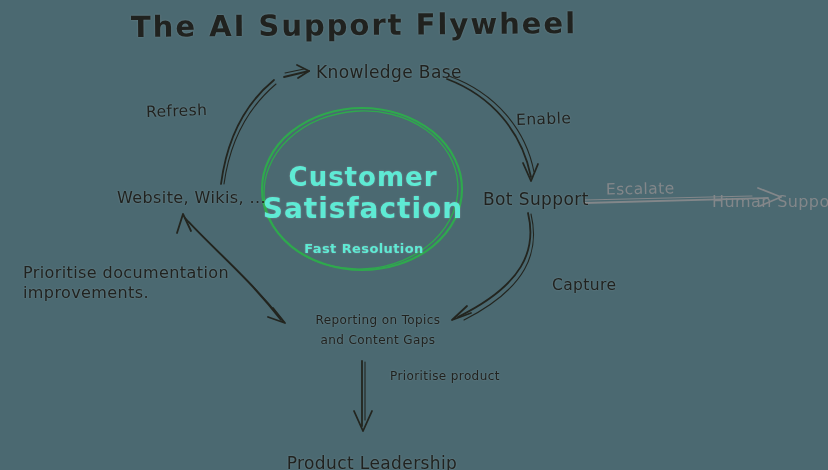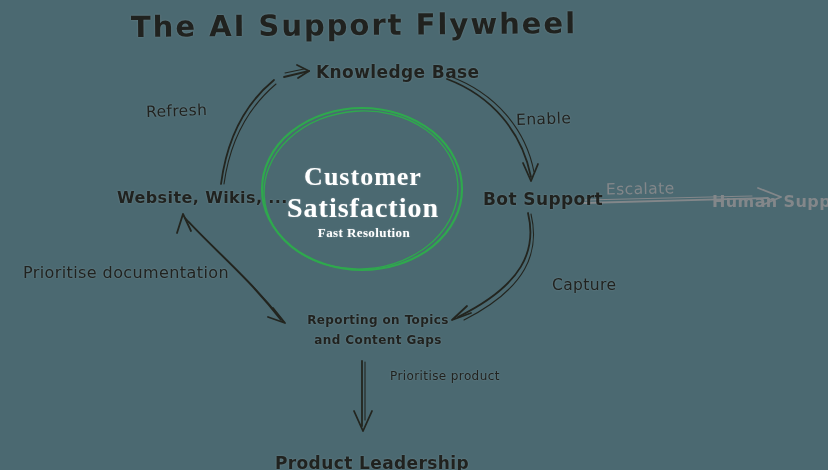--- a/index.html
+++ b/index.html
@@ -13,23 +13,23 @@
   .stage svg{position:absolute;left:0;top:0;}
   .lbl{
     position:absolute;
     color:#20221f;
     white-space:nowrap;
     text-shadow:0 0 2px rgba(255,255,255,0.22);
     letter-spacing:0.4px;
   }
   .ctr{transform:translateX(-50%);text-align:center;}
   .title{font-size:29px;font-weight:bold;letter-spacing:2px;transform:translateX(-50%) rotate(-0.5deg);}
-  .node{font-size:17px;font-weight:bold;}
+  .node{font-size:17px;}
   .edge{font-size:15.5px;}
-  .green{color:#ffffff;font-weight:bold;text-shadow:0 0 2px rgba(255,255,255,0.25);font-family:Liberation Serif, serif;}
+  .green{color:#5eead4;font-weight:bold;text-shadow:0 0 2px rgba(255,255,255,0.25);}
   .gray{color:#83878a;text-shadow:none;}
   .two-line{line-height:20px;margin-left:18px;}
 </style>
 </head>
 <body>
 
 <div class="stage">
 
   <svg width="828" height="470" viewBox="0 0 828 470">
 
@@ -75,36 +75,37 @@
       <path d="M 362 361 L 362 426" stroke-width="1.8"></path>
       <path d="M 365 362 L 365 420" stroke-width="1.1"></path>
       <path d="M 363 431 L 354 411 M 363 431 L 372 411" stroke-width="1.8"></path>
     </g>
   </svg>
 
   <div class="lbl title" style="left:354px;top:8px;">The AI Support Flywheel</div>
 
   <div class="lbl ctr green" style="left:363px;top:162px;font-size:26px;letter-spacing:1px;">Customer</div>
   <div class="lbl ctr green" style="left:363px;top:192px;font-size:28px;letter-spacing:1px;">Satisfaction</div>
-  <div class="lbl ctr green" style="left:364px;top:225px;font-size:13px;text-align:center;">Fast Resolution</div>
+  <div class="lbl ctr green" style="left:364px;top:241px;font-size:13px;text-align:center;">Fast Resolution</div>
 
   <div class="lbl node" style="left:316px;top:62px;">Knowledge Base</div>
   <div class="lbl node" style="left:117px;top:188px;font-size:16px;">Website, Wikis, ...</div>
   <div class="lbl node" style="left:483px;top:189px;">Bot Support</div>
   <div class="lbl node gray" style="left:712px;top:192px;font-size:16px;">Human Support</div>
   <div class="lbl node ctr two-line" style="left:360px;top:310px;font-size:12px;">
     <div>Reporting on Topics</div>
     <div>and Content Gaps</div>
   </div>
   <div class="lbl node ctr" style="left:372px;top:442px;margin-top:11px;">Product Leadership</div>
 
   <div class="lbl edge" style="left:146px;top:102px;transform:rotate(-2deg);">Refresh</div>
   <div class="lbl edge" style="left:516px;top:110px;transform:rotate(-2deg);">Enable</div>
   <div class="lbl edge gray" style="left:606px;top:180px;transform:rotate(-1deg);">Escalate</div>
   <div class="lbl edge" style="left:521px;top:276px;margin-left:31px;">Capture</div>
   <div class="lbl edge two-line" style="left:5px;top:263px;font-size:16px;">
     <div>Prioritise documentation</div>
+    <div>improvements.</div>
   </div>
   <div class="lbl edge two-line" style="left:372px;top:366px;font-size:12px;">
     <div>Prioritise product</div>
   </div>
 
 </div>
 
 </body></html>

